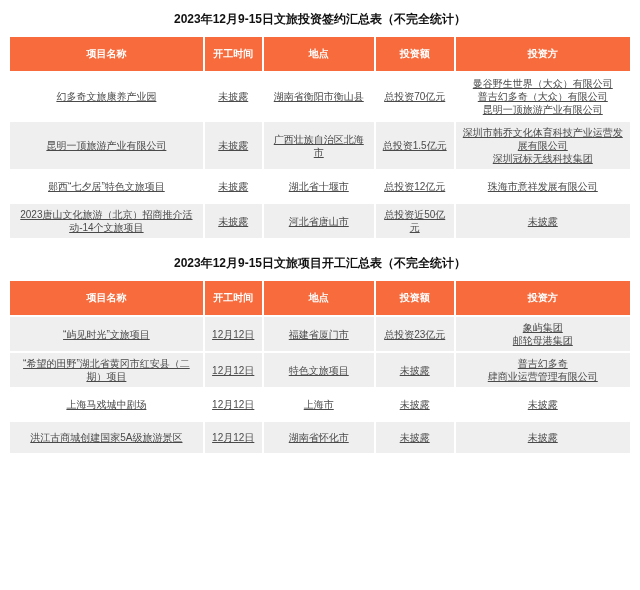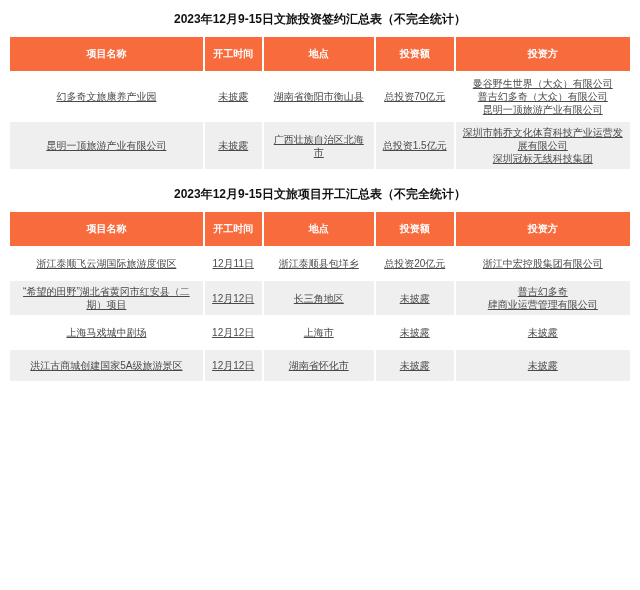--- a/index.html
+++ b/index.html
@@ -97,20 +97,34 @@
           <tr class="alt">
             <td>昆明一顶旅游产业有限公司</td>
             <td>未披露</td>
             <td>广西壮族自治区北海市</td>
             <td>总投资1.5亿元</td>
             <td>
               <div>深圳市韩乔文化体育科技产业运营发展有限公司</div>
               <div>深圳冠标无线科技集团</div>
             </td>
           </tr>
+          <tr>
+            <td>郧西“七夕居”特色文旅项目</td>
+            <td>未披露</td>
+            <td>湖北省十堰市</td>
+            <td>总投资12亿元</td>
+            <td>珠海市意祥发展有限公司</td>
+          </tr>
+          <tr class="alt">
+            <td>2023唐山文化旅游（北京）招商推介活动-14个文旅项目</td>
+            <td>未披露</td>
+            <td>河北省唐山市</td>
+            <td>总投资近50亿元</td>
+            <td>未披露</td>
+          </tr>
         </tbody>
     </table>
   </div>
 </div>
 
 <div class="section section-2">
   <h1 class="table-title">2023年12月9-15日文旅项目开工汇总表（不完全统计）</h1>
   <div class="tbl-wrap">
     <table>
       <colgroup>
@@ -123,31 +137,34 @@
       <thead>
           <tr>
             <th>项目名称</th>
             <th>开工时间</th>
             <th>地点</th>
             <th>投资额</th>
             <th>投资方</th>
           </tr>
         </thead>
       <tbody>
-          <tr>
-            <td>浙江泰顺飞云湖国际旅游度假区</td>
-            <td>12月11日</td>
-            <td>浙江泰顺县包垟乡</td>
-            <td>总投资20亿元</td>
-            <td>浙江中宏控股集团有限公司</td>
+          <tr class="alt">
+            <td>“屿见时光”文旅项目</td>
+            <td>12月12日</td>
+            <td>福建省厦门市</td>
+            <td>总投资23亿元</td>
+            <td>
+              <div>象屿集团</div>
+              <div>邮轮母港集团</div>
+            </td>
           </tr>
           <tr class="alt">
             <td>“希望的田野”湖北省黄冈市红安县（二期）项目</td>
             <td>12月12日</td>
-            <td>长三角地区</td>
+            <td>特色文旅项目</td>
             <td>未披露</td>
             <td>
               <div>普吉幻多奇</div>
               <div>肆商业运营管理有限公司</div>
             </td>
           </tr>
           <tr>
             <td>上海马戏城中剧场</td>
             <td>12月12日</td>
             <td>上海市</td>

